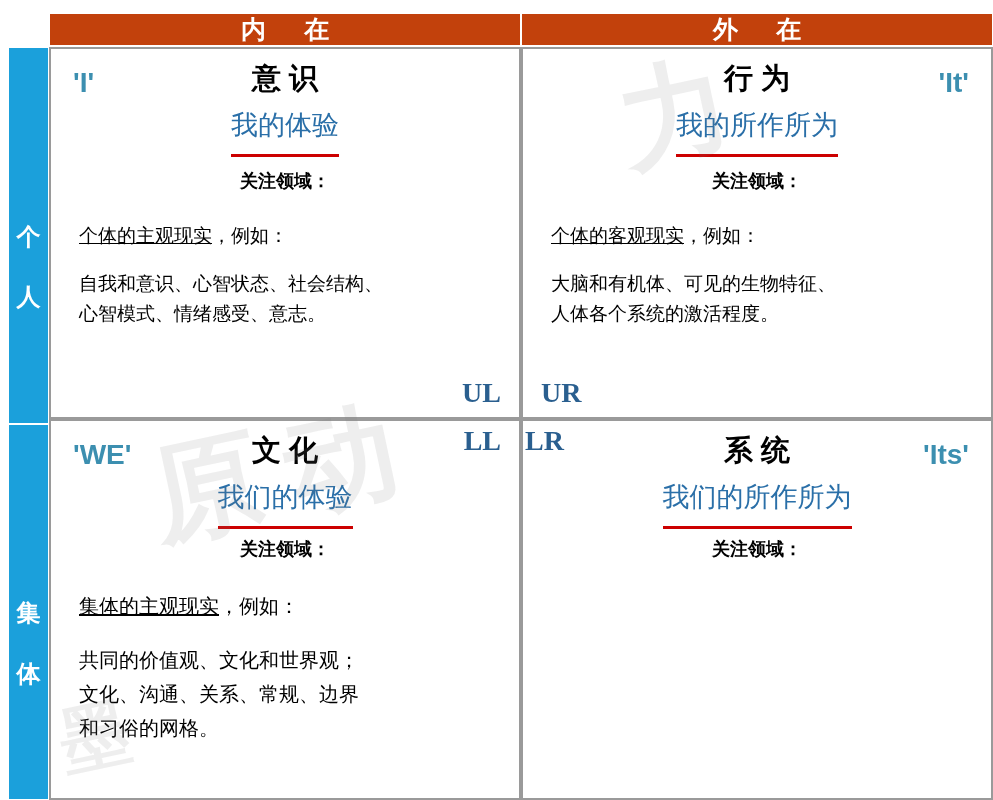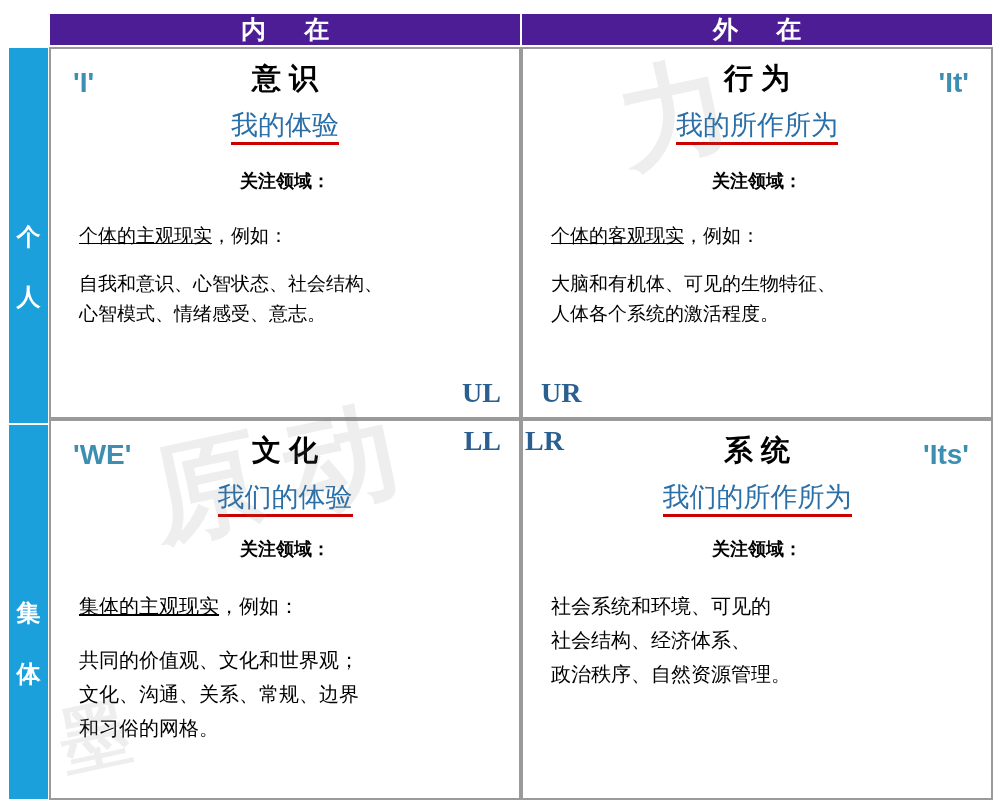--- a/index.html
+++ b/index.html
@@ -50,21 +50,21 @@
     position: absolute;
     left: 49px;
     top: 13px;
     width: 944px;
     height: 33px;
     display: flex;
     z-index: 3;
   }
   .top-cell {
     flex: 1;
-    background: #4c1d95;
+    background: #c2410c;
     color: #ffffff;
     font-family: "Liberation Serif", serif;
     font-size: 25px;
     font-weight: bold;
     letter-spacing: 16px;
     text-indent: 16px;
     display: flex;
     align-items: center;
     justify-content: center;
     border: 1px solid #ffffff;
@@ -149,21 +149,22 @@
   }
   .q-subtitle {
     text-align: center;
     font-family: "Liberation Serif", serif;
     font-size: 27px;
     color: #2a6fa8;
     margin-top: 2px;
   }
   .q-subtitle span {
     border-bottom: 3px solid #cc0000;
-    padding-bottom: 2px;
+    padding-bottom: 12px;
+    font-family: Liberation Mono, monospace;
   }
   .q-focus {
     text-align: center;
     font-family: "Liberation Serif", serif;
     font-size: 18px;
     font-weight: bold;
     color: #000000;
     margin-top: 26px;
   }
   .q-body {
@@ -275,23 +276,18 @@
     </div>
 
     <div class="quad lower">
       <div class="q-toprow">
         <div class="corner-tag corner-right">'Its'</div>
         <div class="q-title">系统</div>
       </div>
       <div class="q-subtitle"><span>我们的所作所为</span></div>
       <div class="q-focus">关注领域：</div>
       <div class="q-body">
-        <div class="lines">
-          <p>社会系统和环境、可见的</p>
-          <p>社会结构、经济体系、</p>
-          <p>政治秩序、自然资源管理。</p>
-        </div>
       </div>
       <div class="code code-lr">LR</div>
     </div>
 
   </div>
 </div>
 
 </body></html>

